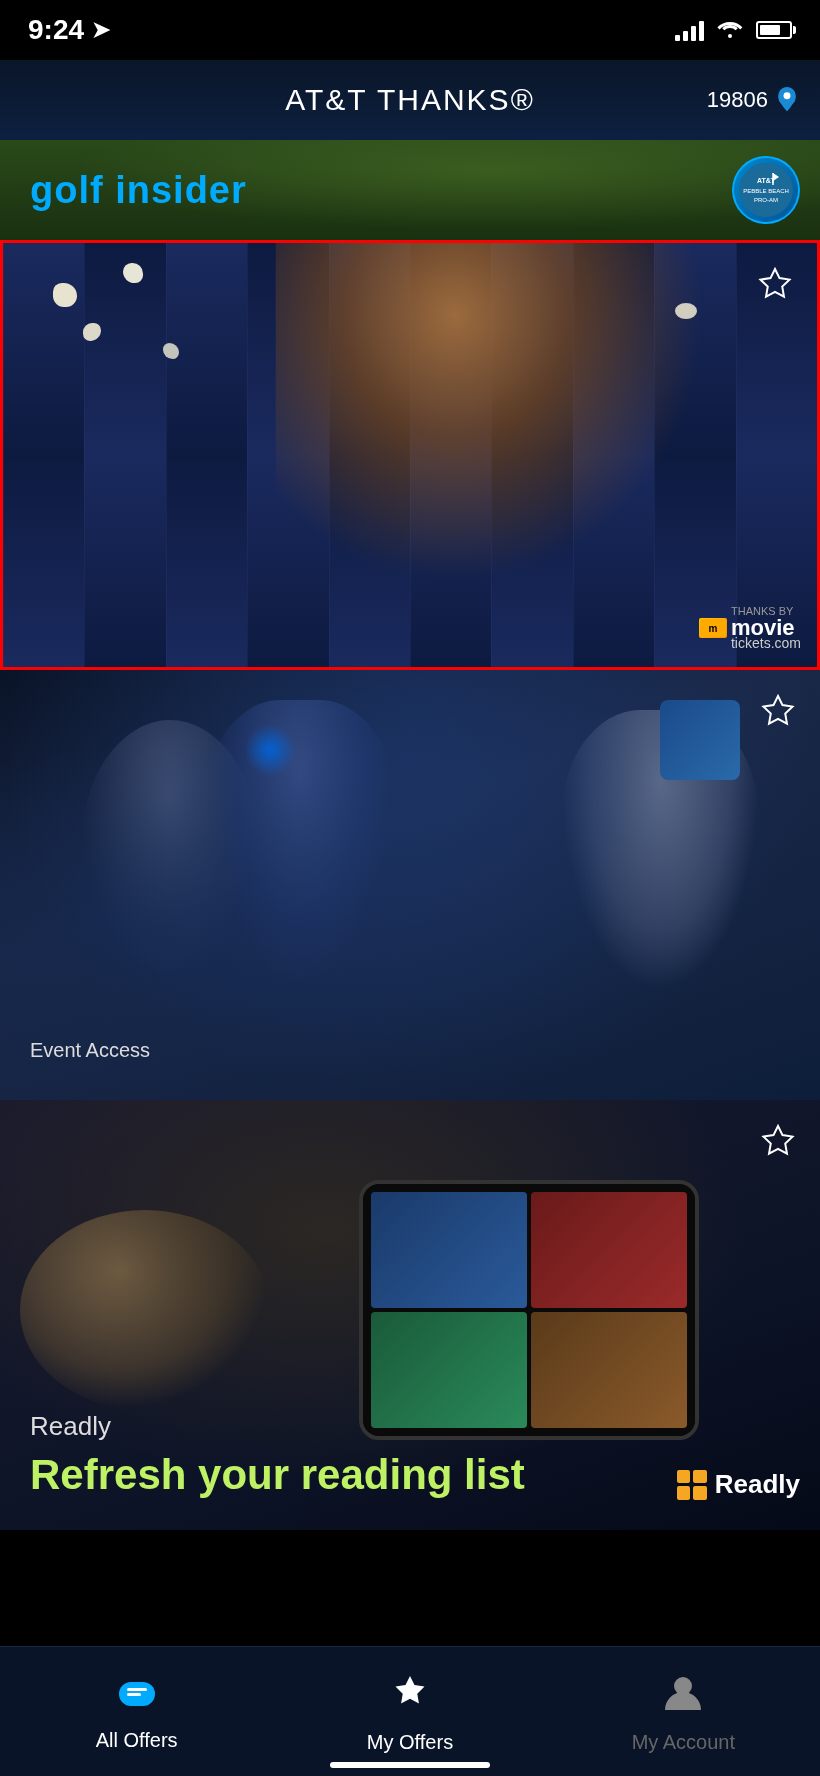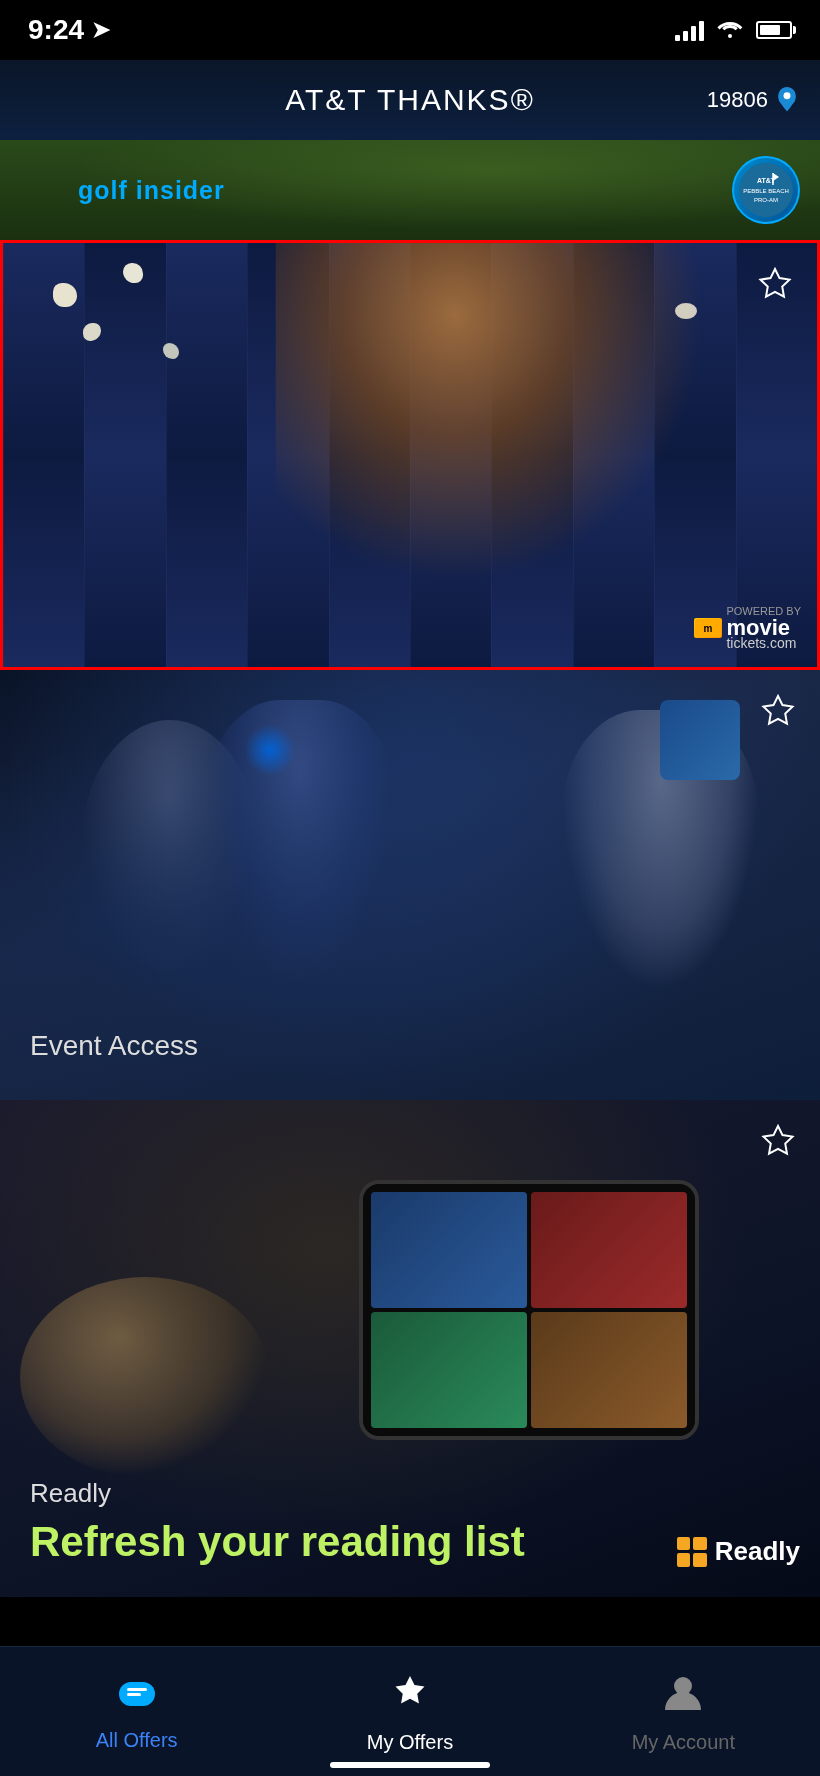--- a/index.html
+++ b/index.html
@@ -122,27 +122,26 @@
       overflow: hidden;
     }
     .golf-banner-bg {
       position: absolute;
       inset: 0;
       background:
         radial-gradient(ellipse at 60% 30%, rgba(80,120,40,0.5) 0%, transparent 60%),
         linear-gradient(180deg, #2a4a1a 0%, #1a3010 100%);
     }
     .golf-title {
-      font-size: 25px;
+      font-size: 38px;
       font-weight: 700;
       color: #00aaff;
       position: relative;
       z-index: 2;
       letter-spacing: 1px;
-      margin-left: 48px;
     }
     .golf-logo {
       position: absolute;
       right: 20px;
       top: 50%;
       transform: translateY(-50%);
       width: 68px;
       height: 68px;
       border-radius: 50%;
       background: #00aaff;
@@ -268,35 +267,35 @@
       right: 20px;
       z-index: 10;
     }
     .event-text {
       position: absolute;
       bottom: 30px;
       left: 30px;
       z-index: 10;
     }
     .event-subtitle {
-      font-size: 28px;
+      font-size: 20px;
       font-weight: 400;
       color: #ddd;
       margin-bottom: 8px;
     }
     .event-title {
       font-size: 46px;
       font-weight: 700;
       color: #00aaff;
       line-height: 1.15;
     }
 
     
     .readly-card {
-      height: 497px;
+      height: 430px;
       position: relative;
       cursor: pointer;
     }
     .readly-bg {
       position: absolute;
       inset: 0;
       background: linear-gradient(160deg, #1a1a2e 0%, #0d1428 60%, #050a18 100%);
     }
     .readly-favorite {
       position: absolute;
@@ -407,21 +406,21 @@
     }
     .nav-icon.white {
       color: #fff;
     }
     .nav-label {
       font-size: 20px;
       color: #666;
       font-weight: 500;
     }
     .nav-label.active {
-      color: #3b82f6;
+      color: #ffffff;
     }
     .nav-label.white {
       color: #fff;
     }
     .home-indicator {
       position: fixed;
       bottom: 8px;
       left: 50%;
       transform: translateX(-50%);
       width: 160px;
@@ -590,21 +589,21 @@
 
 
   <div class="movie-tickets-logo">
     <div class="mt-logo-icon">
       <svg width="26" height="18" viewBox="0 0 26 18">
         <rect width="26" height="18" fill="#ffaa00" rx="2"></rect>
         <text x="13" y="13" text-anchor="middle" fill="#000" font-size="10" font-weight="bold">m</text>
       </svg>
     </div>
     <div style="text-align:left;">
-      <span style="font-size:11px;color:#999;display:block;">POWERED BY</span>
+      <span style="font-size:11px;color:#999;display:block;">THANKS BY</span>
       <span style="font-size:22px;color:#fff;font-weight:700;line-height:1;">movie</span>
       <span style="font-size:14px;color:#ccc;display:block;font-weight:300;margin-top:-4px;">tickets.com</span>
     </div>
   </div>
 </div>
 
 <div class="card-section event-card">
   <div class="event-bg"></div>
 
   <div style="

